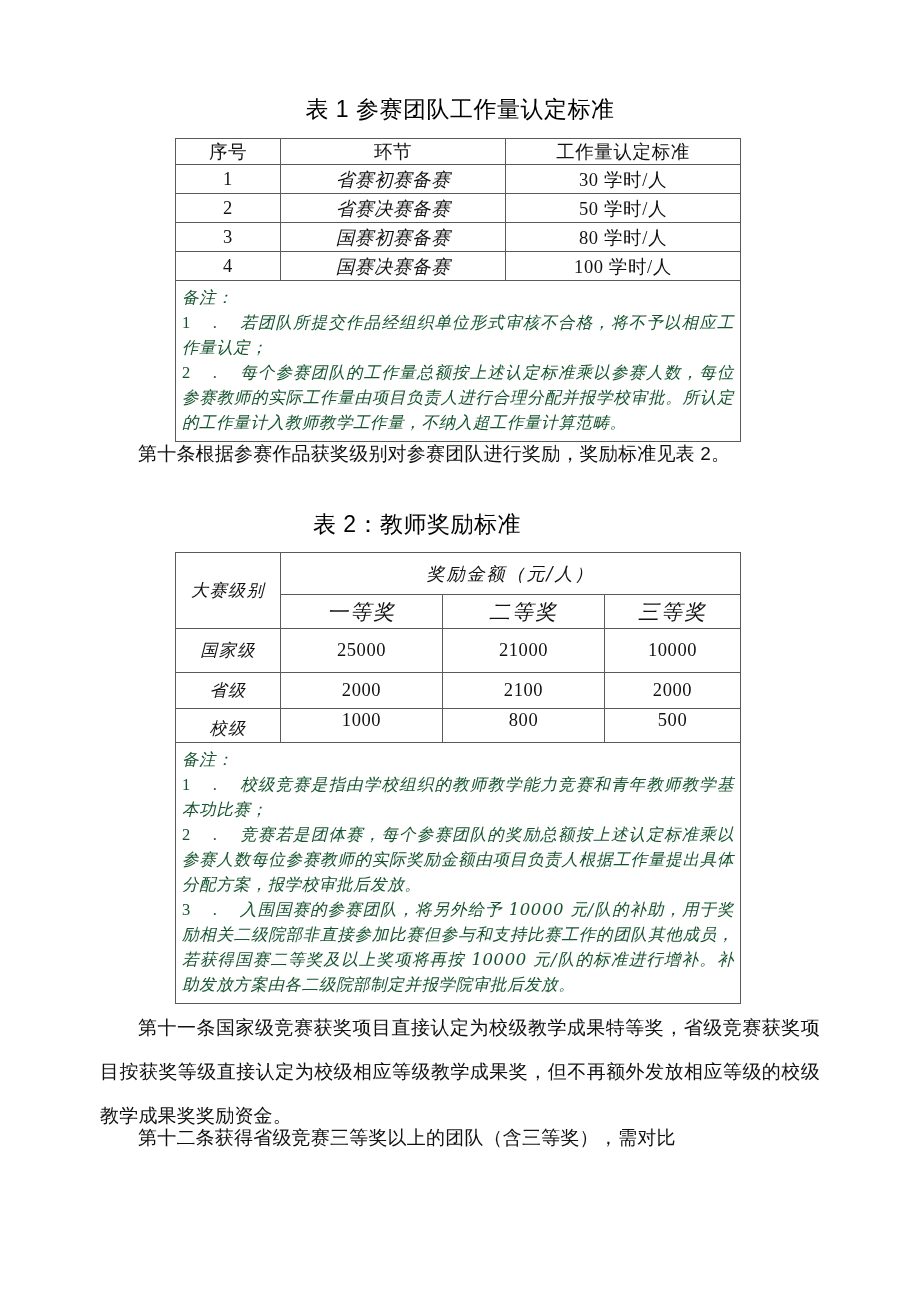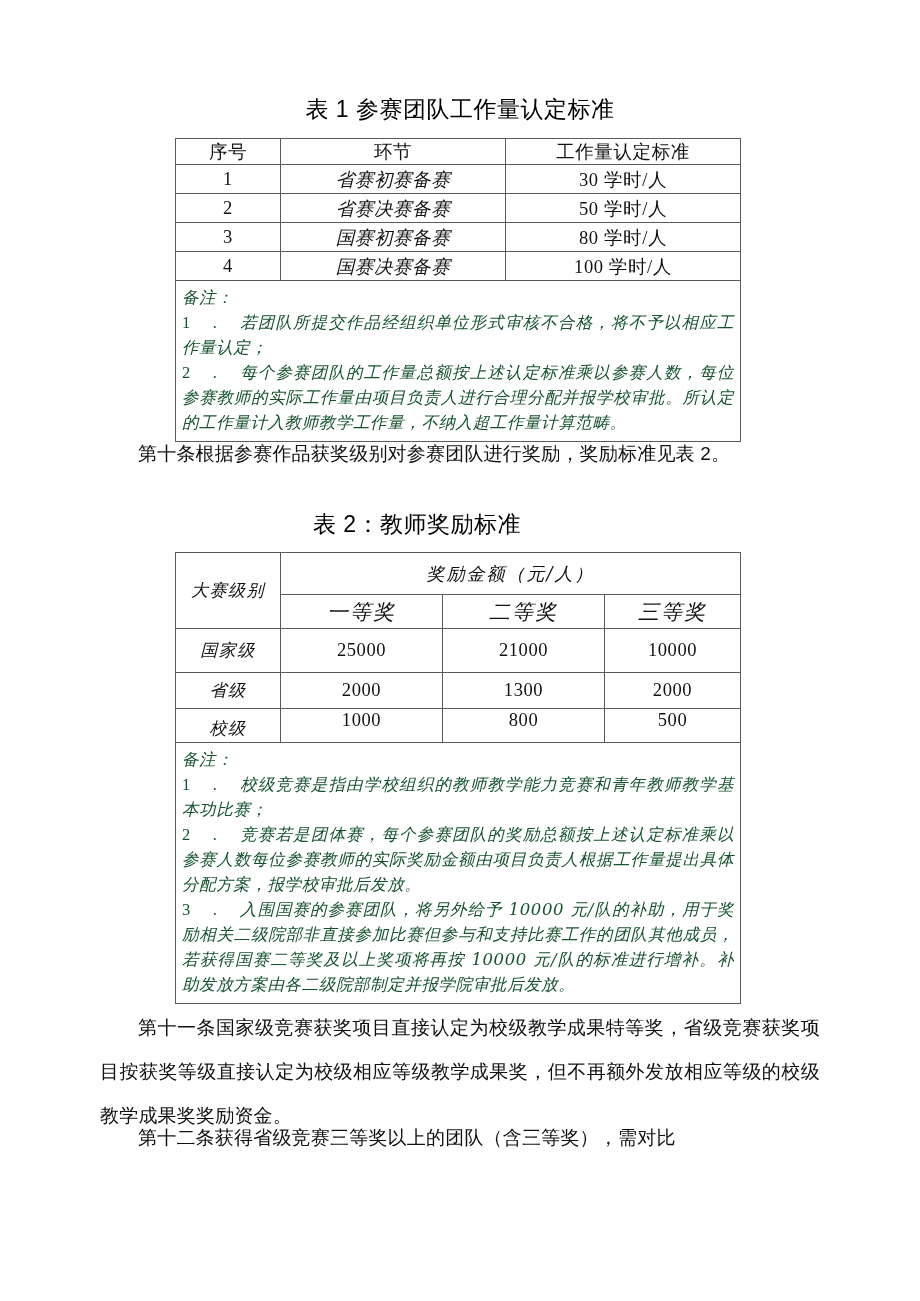--- a/index.html
+++ b/index.html
@@ -227,21 +227,21 @@
       </tr>
       <tr class="r-national">
         <td class="lvl-cell">国家级</td>
         <td class="cell-num">25000</td>
         <td class="cell-num">21000</td>
         <td class="cell-num">10000</td>
       </tr>
       <tr class="r-provincial">
         <td class="lvl-cell">省级</td>
         <td class="cell-num">2000</td>
-        <td class="cell-num">1300</td>
+        <td class="cell-num">2100</td>
         <td class="cell-num">2000</td>
       </tr>
       <tr class="r-school">
         <td class="lvl-cell lvl-school">校级</td>
         <td class="cell-num val-school">1000</td>
         <td class="cell-num val-school">800</td>
         <td class="cell-num val-school">500</td>
       </tr>
       <tr>
         <td class="notes-cell" colspan="4">

